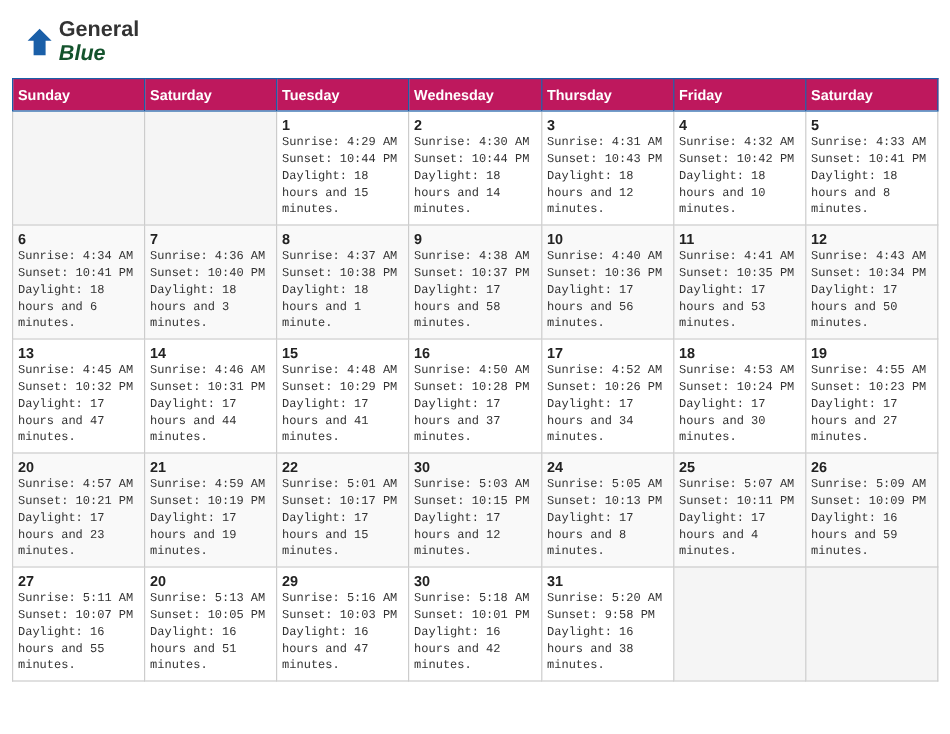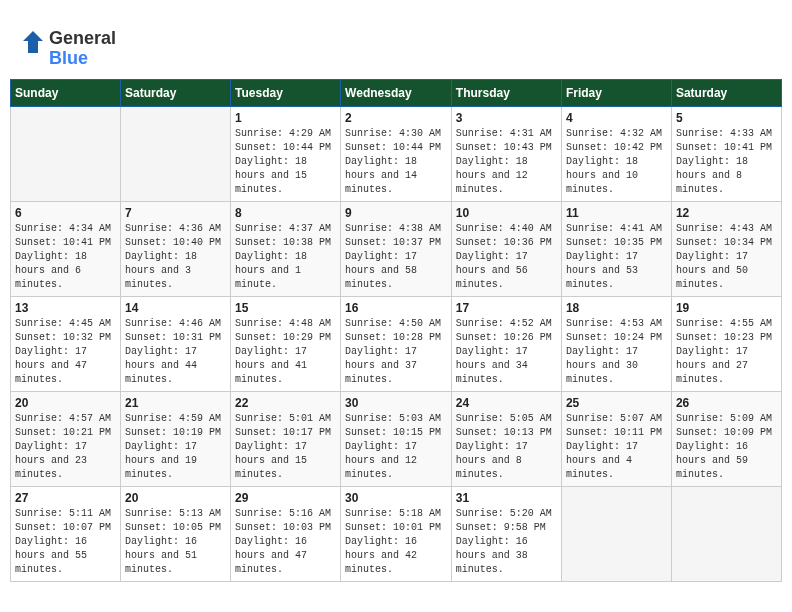--- a/index.html
+++ b/index.html
@@ -18,31 +18,31 @@
       padding: 5px 5px 0 5px;
     }
     .logo {
       display: flex;
       align-items: center;
     }
     .logo-text {
       display: flex;
       flex-direction: column;
       line-height: 1.1;
-      margin-top: 14px;
     }
     .logo-general {
       font-size: 18px;
       font-weight: bold;
       color: #333;
     }
     .logo-blue {
       font-size: 18px;
       font-weight: bold;
-      color: #3b82f6;
+      color: #14532d;
+      font-style: italic;
     }
     .logo-icon {
       width: 30px;
       height: 30px;
       margin-right: 4px;
     }
     .title-block {
       text-align: right;
     }
     .month-title {
@@ -54,21 +54,21 @@
     .location-title {
       font-size: 14px;
       color: #444;
     }
     .calendar {
       width: 100%;
       border-collapse: collapse;
       border: 1px solid #ccc;
     }
     .calendar th {
-      background-color: #14532d;
+      background-color: #be185d;
       color: #fff;
       font-size: 12px;
       font-weight: bold;
       padding: 6px 4px;
       text-align: left;
       border: 1px solid #1a5fa8;
     }
     .calendar td {
       vertical-align: top;
       padding: 4px 4px;

